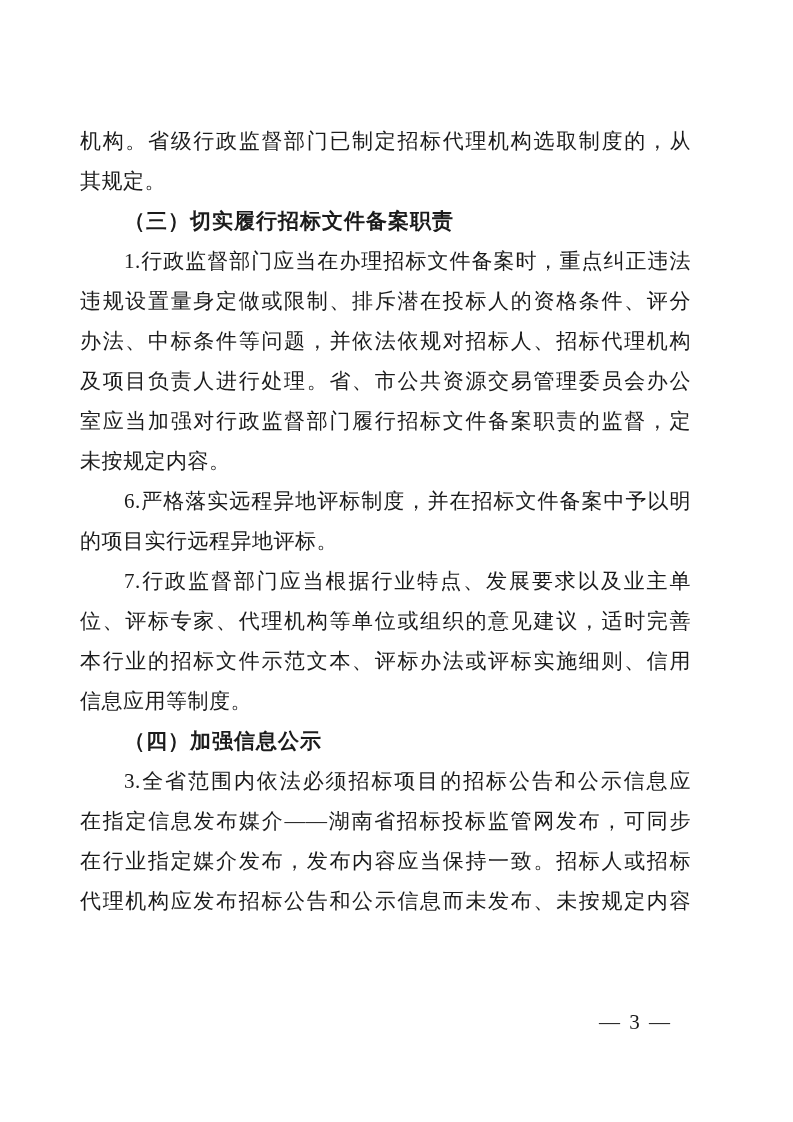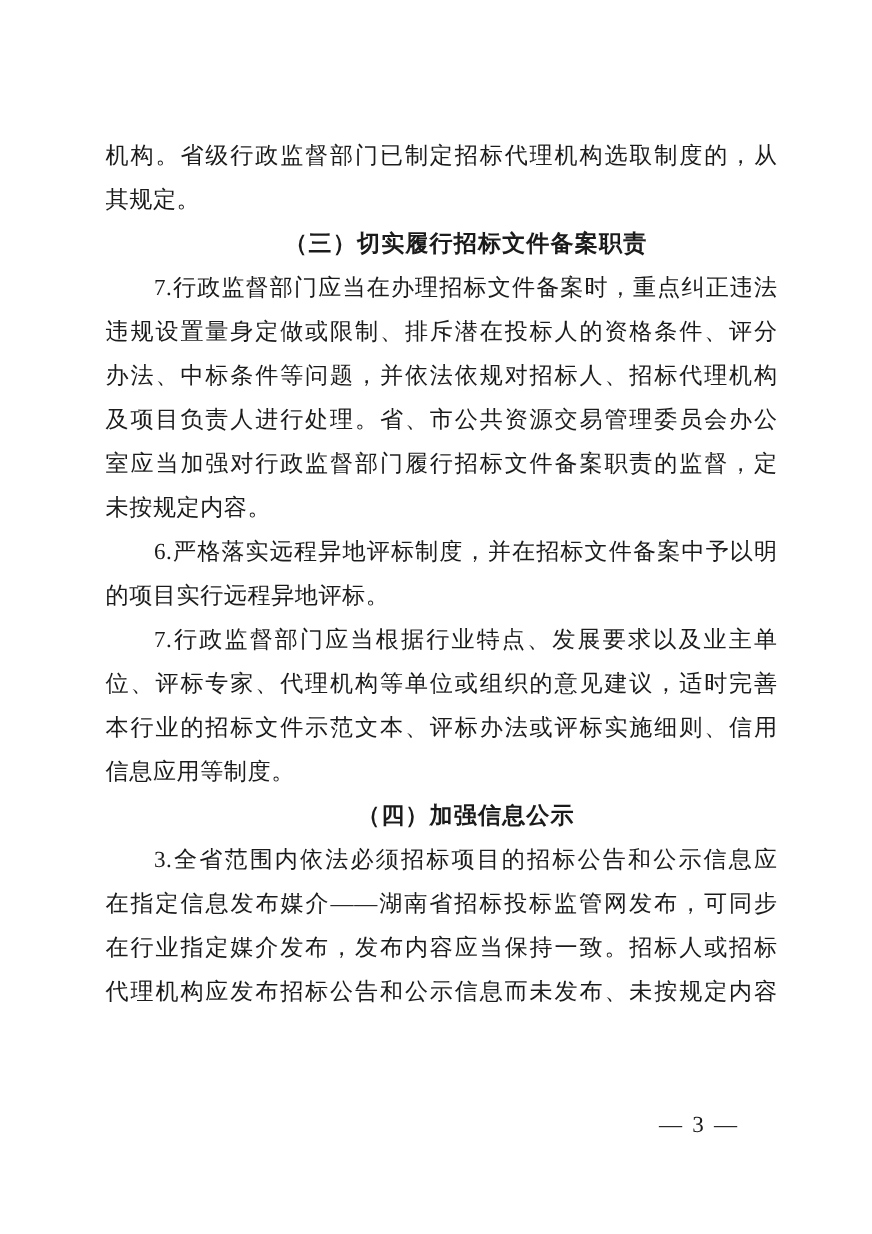--- a/index.html
+++ b/index.html
@@ -11,21 +11,21 @@
     position: relative;
     width: 793px;
     height: 1122px;
     background: #ffffff;
     overflow: hidden;
     font-family: "Liberation Serif", "DejaVu Serif", serif;
     color: #1b1b1b;
   }
   .text-block {
     position: absolute;
-    left: 96px;
+    left: 80px;
     top: 121px;
     width: 611px;
   }
   .line {
     height: 40px;
     line-height: 40px;
     font-size: 21px;
     white-space: nowrap;
     letter-spacing: 0.5px;
   }
@@ -45,42 +45,42 @@
     text-align-last: justify;
   }
   
   .l-left {
     text-align: center;
     text-align-last: left;
   }
   .l-heading {
     font-weight: bold;
     padding-left: 44px;
-    text-align: center;
+    text-align: left;
     letter-spacing: 1px;
   }
   .page-number {
     position: absolute;
     top: 1008px;
     right: 121px;
     font-size: 21px;
     line-height: 28px;
     letter-spacing: 2px;
     color: #1b1b1b;
   }
 </style>
 </head>
 <body>
 
 <div class="page">
   <div class="text-block">
     <div class="line l-just">机构。省级行政监督部门已制定招标代理机构选取制度的，从</div>
     <div class="line l-left">其规定。</div>
     <div class="line l-heading">（三）切实履行招标文件备案职责</div>
-    <div class="line l-just l-indent">7.行政监督部门应当在办理招标文件备案时，重点纠正违法</div>
+    <div class="line l-just l-indent">1.行政监督部门应当在办理招标文件备案时，重点纠正违法</div>
     <div class="line l-just">违规设置量身定做或限制、排斥潜在投标人的资格条件、评分</div>
     <div class="line l-just">办法、中标条件等问题，并依法依规对招标人、招标代理机构</div>
     <div class="line l-just">及项目负责人进行处理。省、市公共资源交易管理委员会办公</div>
     <div class="line l-just">室应当加强对行政监督部门履行招标文件备案职责的监督，定</div>
     <div class="line l-left">未按规定内容。</div>
     <div class="line l-just l-indent">6.严格落实远程异地评标制度，并在招标文件备案中予以明</div>
     <div class="line l-left">的项目实行远程异地评标。</div>
     <div class="line l-just l-indent">7.行政监督部门应当根据行业特点、发展要求以及业主单</div>
     <div class="line l-just">位、评标专家、代理机构等单位或组织的意见建议，适时完善</div>
     <div class="line l-just">本行业的招标文件示范文本、评标办法或评标实施细则、信用</div>

